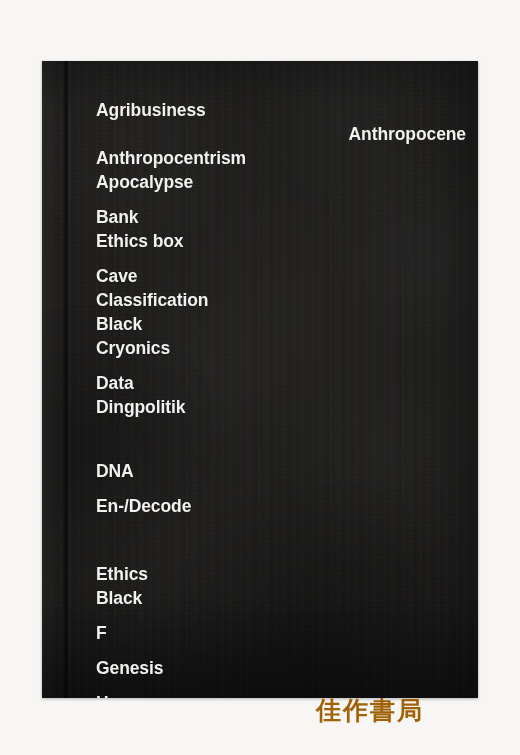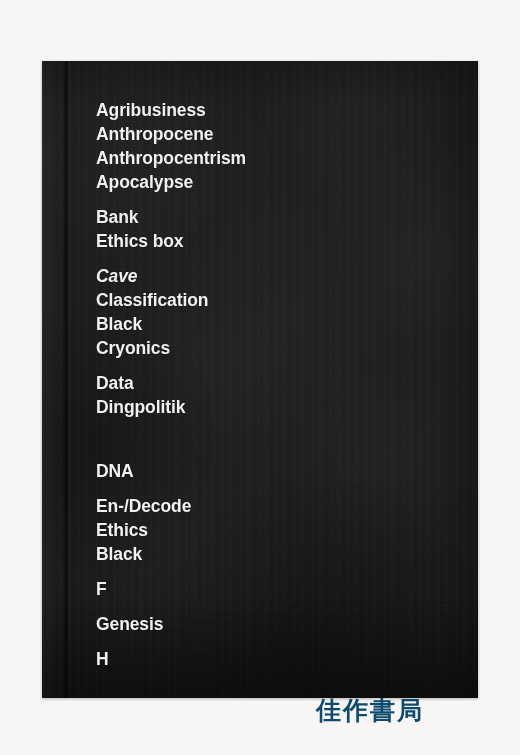--- a/index.html
+++ b/index.html
@@ -157,53 +157,53 @@
   <div id="book-cover" style="background-color: rgb(28, 27, 26);">
 
     <div id="cover-texture"></div>
     <div id="left-edge-sheen"></div>
     <div id="spine-groove"></div>
 
     <div id="word-index">
 
     <div class="word-group">
           <div class="word-line" style="color: rgb(242, 241, 239);">Agribusiness</div>
-          <div class="word-line" style="color: rgb(242, 241, 239);">Anthropocene</div>
+          <div class="word-line" style="color: rgb(242, 241, 239); text-align: right;">Anthropocene</div>
           <div class="word-line" style="color: rgb(242, 241, 239);">Anthropocentrism</div>
           <div class="word-line" style="color: rgb(242, 241, 239);">Apocalypse</div>
         </div>
         <div class="word-group">
           <div class="word-line" style="color: rgb(242, 241, 239);">Bank</div>
           <div class="word-line" style="color: rgb(242, 241, 239);">Ethics box</div>
         </div>
         <div class="word-group">
-          <div class="word-line" style="color: rgb(242, 241, 239); font-style: italic;">Cave</div>
+          <div class="word-line" style="color: rgb(242, 241, 239);">Cave</div>
           <div class="word-line" style="color: rgb(242, 241, 239);">Classification</div>
           <div class="word-line" style="color: rgb(242, 241, 239);">Black</div>
           <div class="word-line" style="color: rgb(242, 241, 239);">Cryonics</div>
         </div>
         <div class="word-group">
           <div class="word-line" style="color: rgb(242, 241, 239);">Data</div>
           <div class="word-line" style="color: rgb(242, 241, 239);">Dingpolitik</div>
           <div class="word-line" style="color: rgb(242, 241, 239); margin-top: 40px;">DNA</div>
         </div>
         <div class="word-group">
           <div class="word-line" style="color: rgb(242, 241, 239);">En-/Decode</div>
-          <div class="word-line" style="color: rgb(242, 241, 239);">Ethics</div>
+          <div class="word-line" style="color: rgb(242, 241, 239); margin-top: 44px;">Ethics</div>
           <div class="word-line" style="color: rgb(242, 241, 239);">Black</div>
         </div>
         <div class="word-group">
           <div class="word-line" style="color: rgb(242, 241, 239);">F</div>
         </div>
         <div class="word-group">
           <div class="word-line" style="color: rgb(242, 241, 239);">Genesis</div>
         </div>
         <div class="word-group">
           <div class="word-line" style="color: rgb(242, 241, 239);">H</div>
         </div>
       </div>
 
     <div id="cover-vignette"></div>
   </div>
 
-  <div id="watermark" style="color: #0c4a6e; margin-top: 48px;">佳作書局</div>
+  <div id="watermark" style="color: #a16207; margin-top: 48px;">佳作書局</div>
 
 </div>
 
 </body></html>

